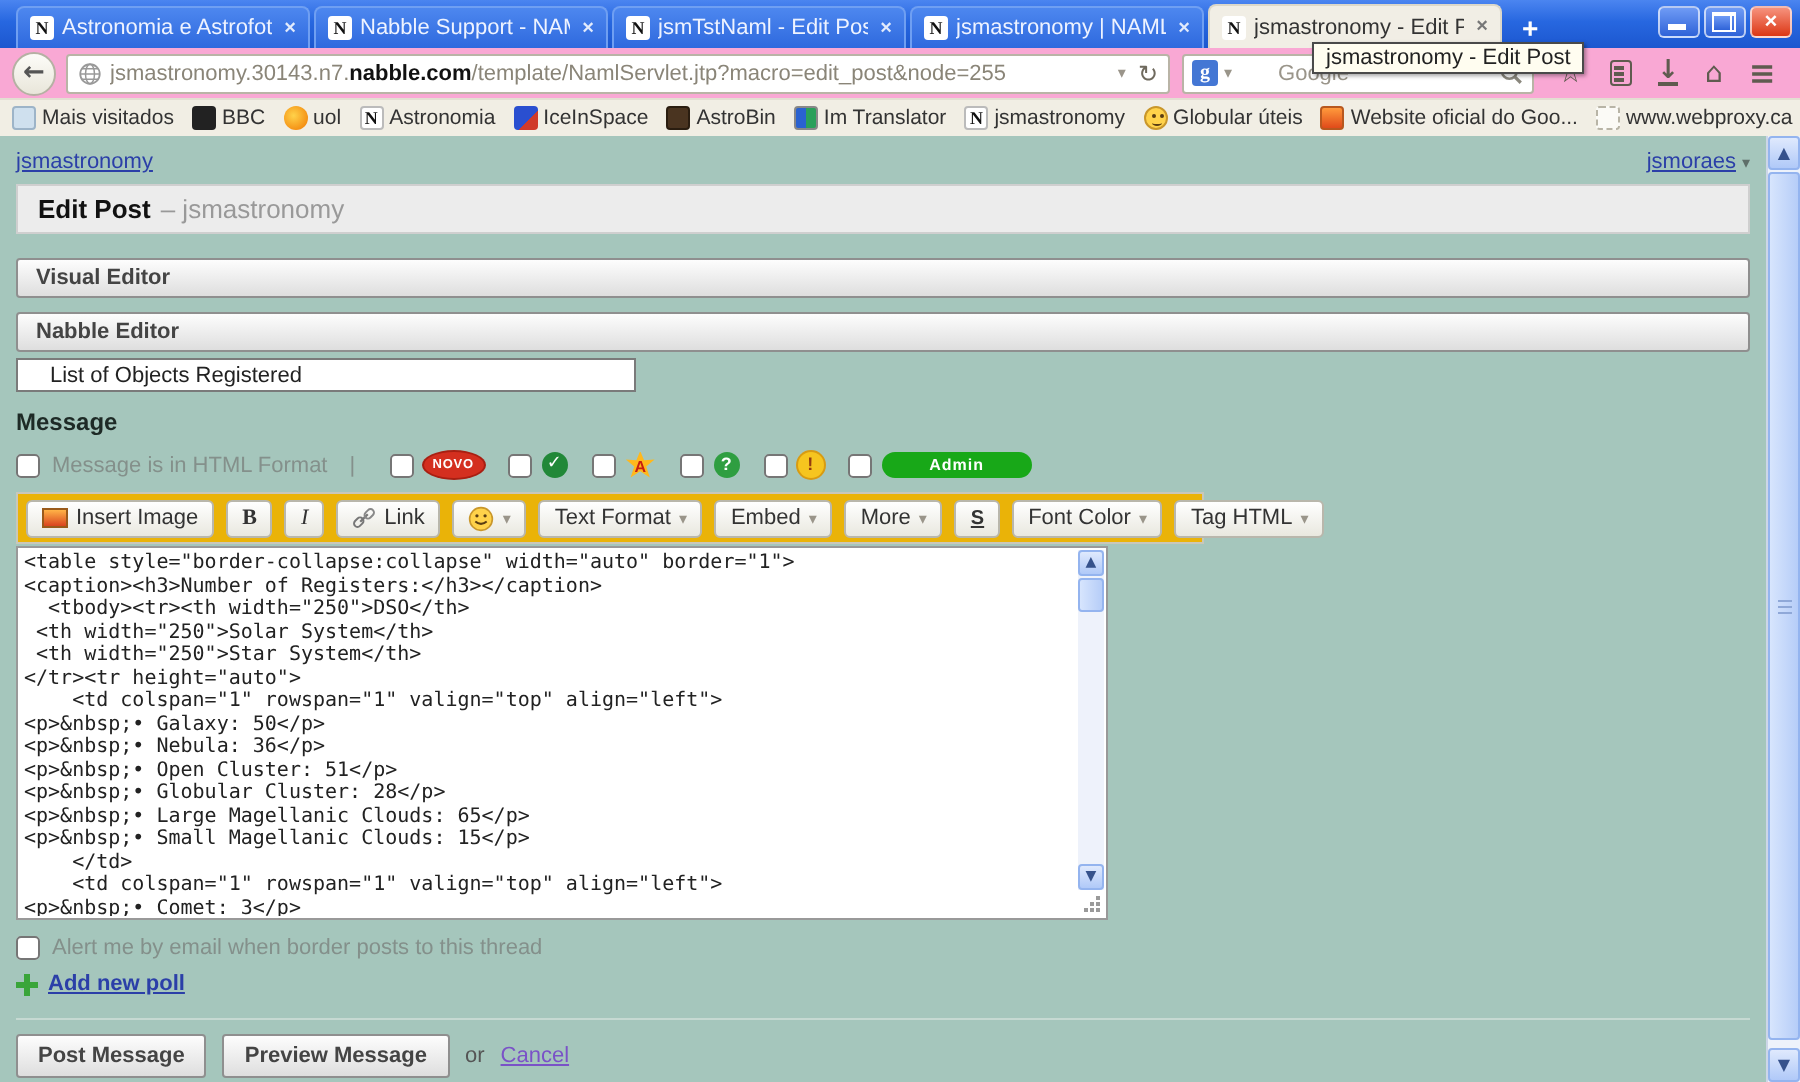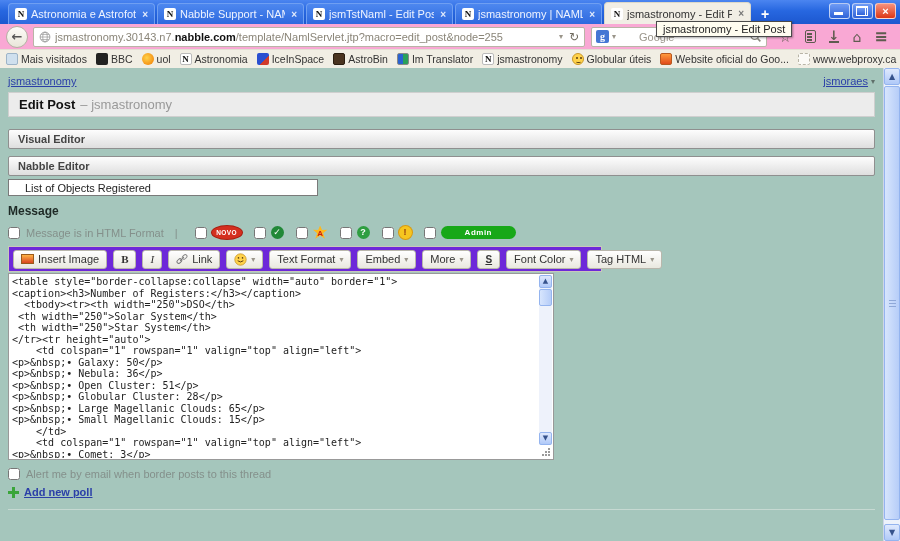--- a/index.html
+++ b/index.html
@@ -114,21 +114,21 @@
   .burst-a { width:15px; height:14px; background:#ffb81c;
     clip-path:polygon(50% 0,63% 33%,98% 30%,70% 55%,82% 95%,50% 72%,18% 95%,30% 55%,2% 30%,37% 33%);
     color:#c81e10; font:bold 8px/15px "Liberation Sans",sans-serif; text-align:center; }
   .question-icon { width:13px; height:13px; border-radius:50%; background:#2f9e41; color:#fff;
     font:bold 9px/13px "Liberation Sans",sans-serif; text-align:center; }
   .exclaim-icon { width:13px; height:13px; border-radius:50%; background:#f6c51f; color:#943c10;
     font:bold 9px/13px "Liberation Sans",sans-serif; text-align:center; box-shadow:0 0 0 1px #d89b12; }
   .admin-badge { background:#18a818; color:#fff; font:bold 8px/13px "Liberation Sans",sans-serif;
     padding:0 24px; height:13px; border-radius:7px; letter-spacing:.5px; }
 
-  .editor-toolbar { margin-top:5px; width:594px; background:#6d28d9; border:1px solid #c9c7ba;
+  .editor-toolbar { margin-top:5px; width:594px; background:#eab308; border:1px solid #c9c7ba;
     padding:3px 4px; display:flex; align-items:center; gap:6px; height:26px; }
   .tb-btn { display:inline-flex; align-items:center; gap:4px; padding:2px 7px; height:19px;
     background:linear-gradient(#ffffff,#e9e8df); border:1px solid #b9b7ac; border-radius:3px;
     font-size:11px; color:#333; white-space:nowrap; }
   .tb-b { font-weight:bold; font-family:"Liberation Serif",serif; }
   .tb-i { font-style:italic; font-family:"Liberation Serif",serif; }
   .tb-s { text-decoration:underline; font-weight:bold; font-size:10px; }
   .img-ico { width:13px; height:10px; background:linear-gradient(#ffb347,#d9441f); border:1px solid #9a5a1a; }
 
   .editor-area { margin-top:1px; position:relative; width:546px; height:187px; background:#fff; border:1px solid #999; }
@@ -416,19 +416,25 @@
     <span class="gray-label">Alert me by email when border posts to this thread</span>
   </div>
 
   <div class="poll-row">
     <span class="plus-ico"></span>
     <a href="#">Add new poll</a>
   </div>
 
   <div class="divider"></div>
 
+  <div class="actions">
+    <span class="btn">Post Message</span>
+    <span class="btn">Preview Message</span>
+    <span class="or-text">or</span>
+    <a href="#" class="cancel-link">Cancel</a>
+  </div>
 </div>
 
 <div class="pg-scroll">
   <div class="pg-btn pg-up">▲</div>
   <div class="pg-thumb"></div>
   <div class="pg-btn pg-down">▼</div>
 </div>
 
 </body></html>

